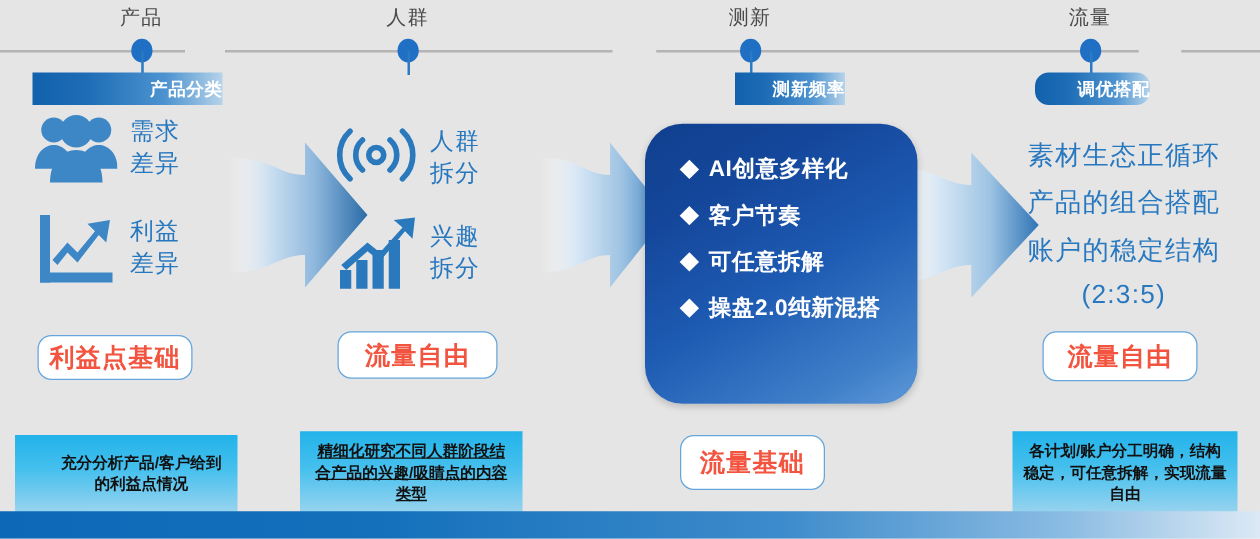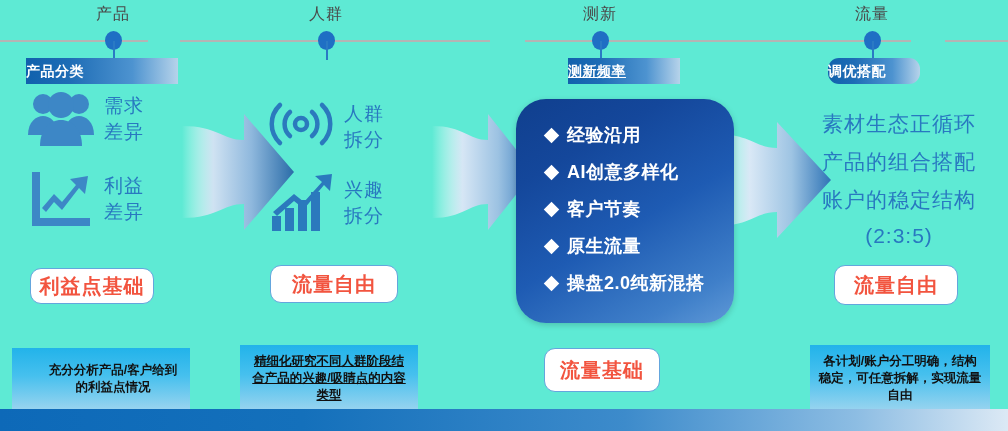--- a/index.html
+++ b/index.html
@@ -2,21 +2,21 @@
 <html><head>
 <meta charset="utf-8">
 <style>
   * { box-sizing: border-box; margin: 0; padding: 0; }
   html, body {
     width: 1008px; height: 431px;
     background: #ffffff;
     font-family: "Liberation Sans", "DejaVu Sans", sans-serif;
     overflow: hidden;
   }
-  #stage { position: relative; width: 1008px; height: 431px; background:#5eead4; }
+  #stage { position: relative; width: 1008px; height: 431px; background:#e5e5e5; }
 
   
   .tl-seg {
     position: absolute; height: 2px; background: #b4b4b4; top: 40px;
   }
   .tl-dot {
     position: absolute; width: 17px; height: 19px; top: 31px;
     background: #1f6fc4; border-radius: 50%;
   }
   .tl-stem {
@@ -26,21 +26,21 @@
     position: absolute; top: 4px;
     font-size: 16px; color: #4a4a4a; text-align: center;
     letter-spacing: 1px; white-space: nowrap;
   }
 
   
   .stage-tag {
     position: absolute;
     height: 26px; line-height: 26px;
     color: #ffffff; font-size: 14px; font-weight: bold;
-    text-align: left; letter-spacing: .5px;
+    text-align: right; letter-spacing: .5px;
     background: linear-gradient(to right, #1161ad 0%, #1d6cb5 28%, #4d93d0 70%, #b6d3ea 100%);
   }
 
   
   .col { position: absolute; top: 0; height: 431px; }
 
   
   .icon-row { position: absolute; display: flex; align-items: center; }
   .icon-box { width: 66px; height: 62px; position: relative; flex: none; }
   .icon-label {
@@ -124,21 +124,21 @@
   <div class="tl-stem" style="left:326px;top:41px;height:19px;"></div>
   <div class="tl-stem" style="left:600px;top:41px;height:19px;"></div>
   <div class="tl-stem" style="left:872px;top:41px;height:19px;"></div>
 
   <div class="phase-title" style="left:73px;width:80px;">产品</div>
   <div class="phase-title" style="left:286px;width:80px;">人群</div>
   <div class="phase-title" style="left:560px;width:80px;">测新</div>
   <div class="phase-title" style="left:832px;width:80px;">流量</div>
 
   <div class="stage-tag" style="left:26px;width:152px;top:58px;">产品分类</div>
-  <div class="stage-tag" style="left:568px;width:112px;top:58px;text-decoration:underline;">测新频率</div>
+  <div class="stage-tag" style="left:588px;width:88px;top:58px;">测新频率</div>
   <div class="stage-tag" style="left:828px;width:92px;top:58px;border-radius:11px;">调优搭配</div>
 
   <svg class="arrow" style="left:182px;top:100px;" width="116" height="182" viewBox="0 0 116 182">
     <defs>
       <linearGradient id="agrad1" x1="0" y1="0" x2="1" y2="0">
         <stop offset="0%" stop-color="#ffffff" stop-opacity="0"></stop>
         <stop offset="28%" stop-color="#cfe2f2"></stop>
         <stop offset="62%" stop-color="#8fb8dd"></stop>
         <stop offset="100%" stop-color="#2a6ca8"></stop>
       </linearGradient>
@@ -254,33 +254,29 @@
 
     <div class="info-box" style="left:-10px;top:345px;width:178px;height:66px;text-decoration:underline;">精细化研究不同人群阶段结合产品的兴趣/吸睛点的内容类型</div>
   </div>
 
   <div class="col" style="left:440px;width:320px;">
 
     <div class="panel" style="left:76px;top:99px;width:218px;height:224px;">
       <ul>
         <li>
           <span class="bullet"></span>
-          <span>经验沿用</span>
-        </li>
-        <li>
-          <span class="bullet"></span>
           <span>AI创意多样化</span>
         </li>
         <li>
           <span class="bullet"></span>
           <span>客户节奏</span>
         </li>
         <li>
           <span class="bullet"></span>
-          <span>原生流量</span>
+          <span>可任意拆解</span>
         </li>
         <li>
           <span class="bullet"></span>
           <span>操盘2.0纯新混搭</span>
         </li>
       </ul>
     </div>
 
     <div class="pill" style="left:104px;top:348px;width:116px;height:44px;">流量基础</div>
   </div>

